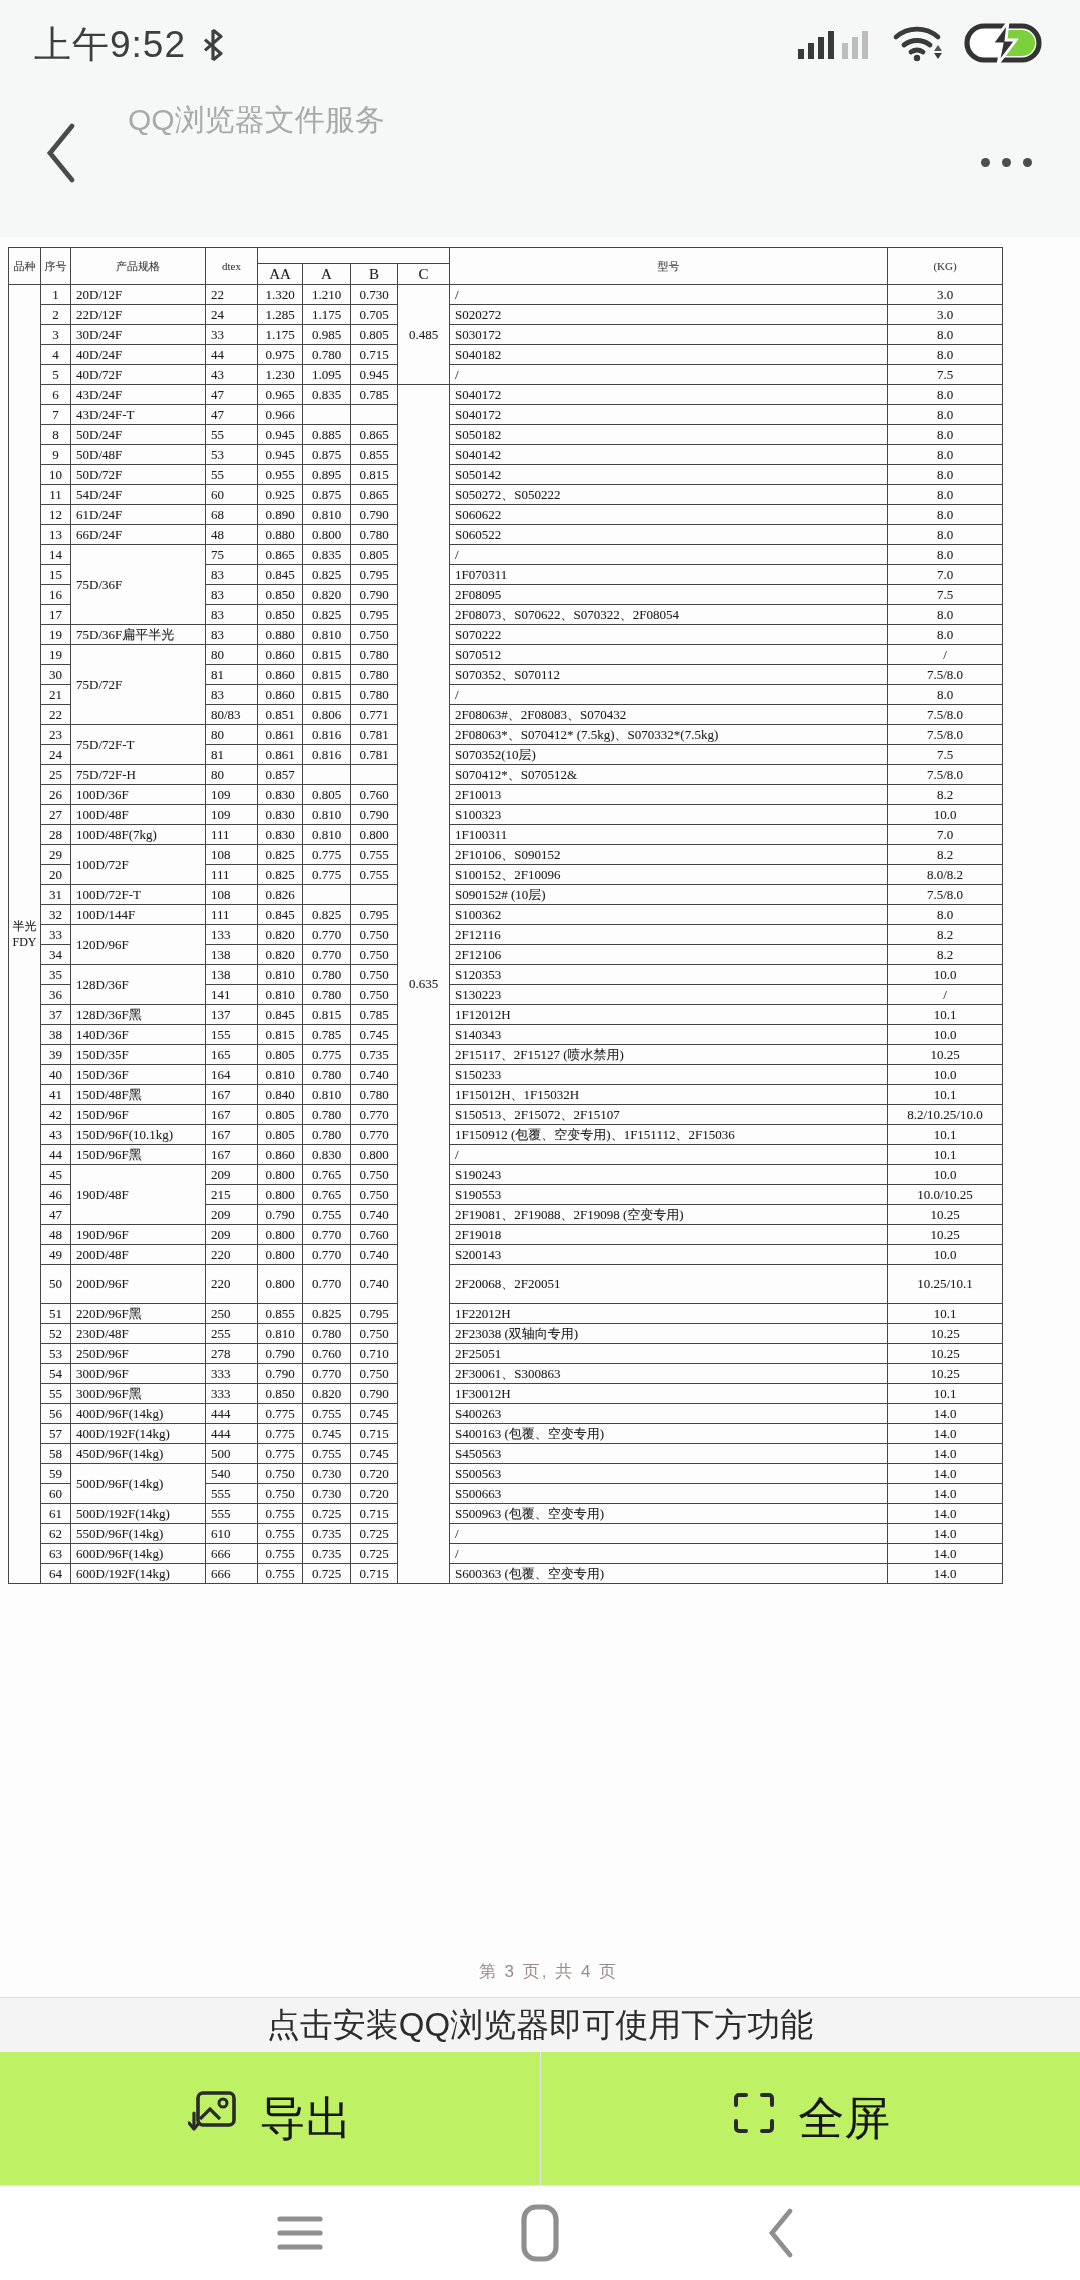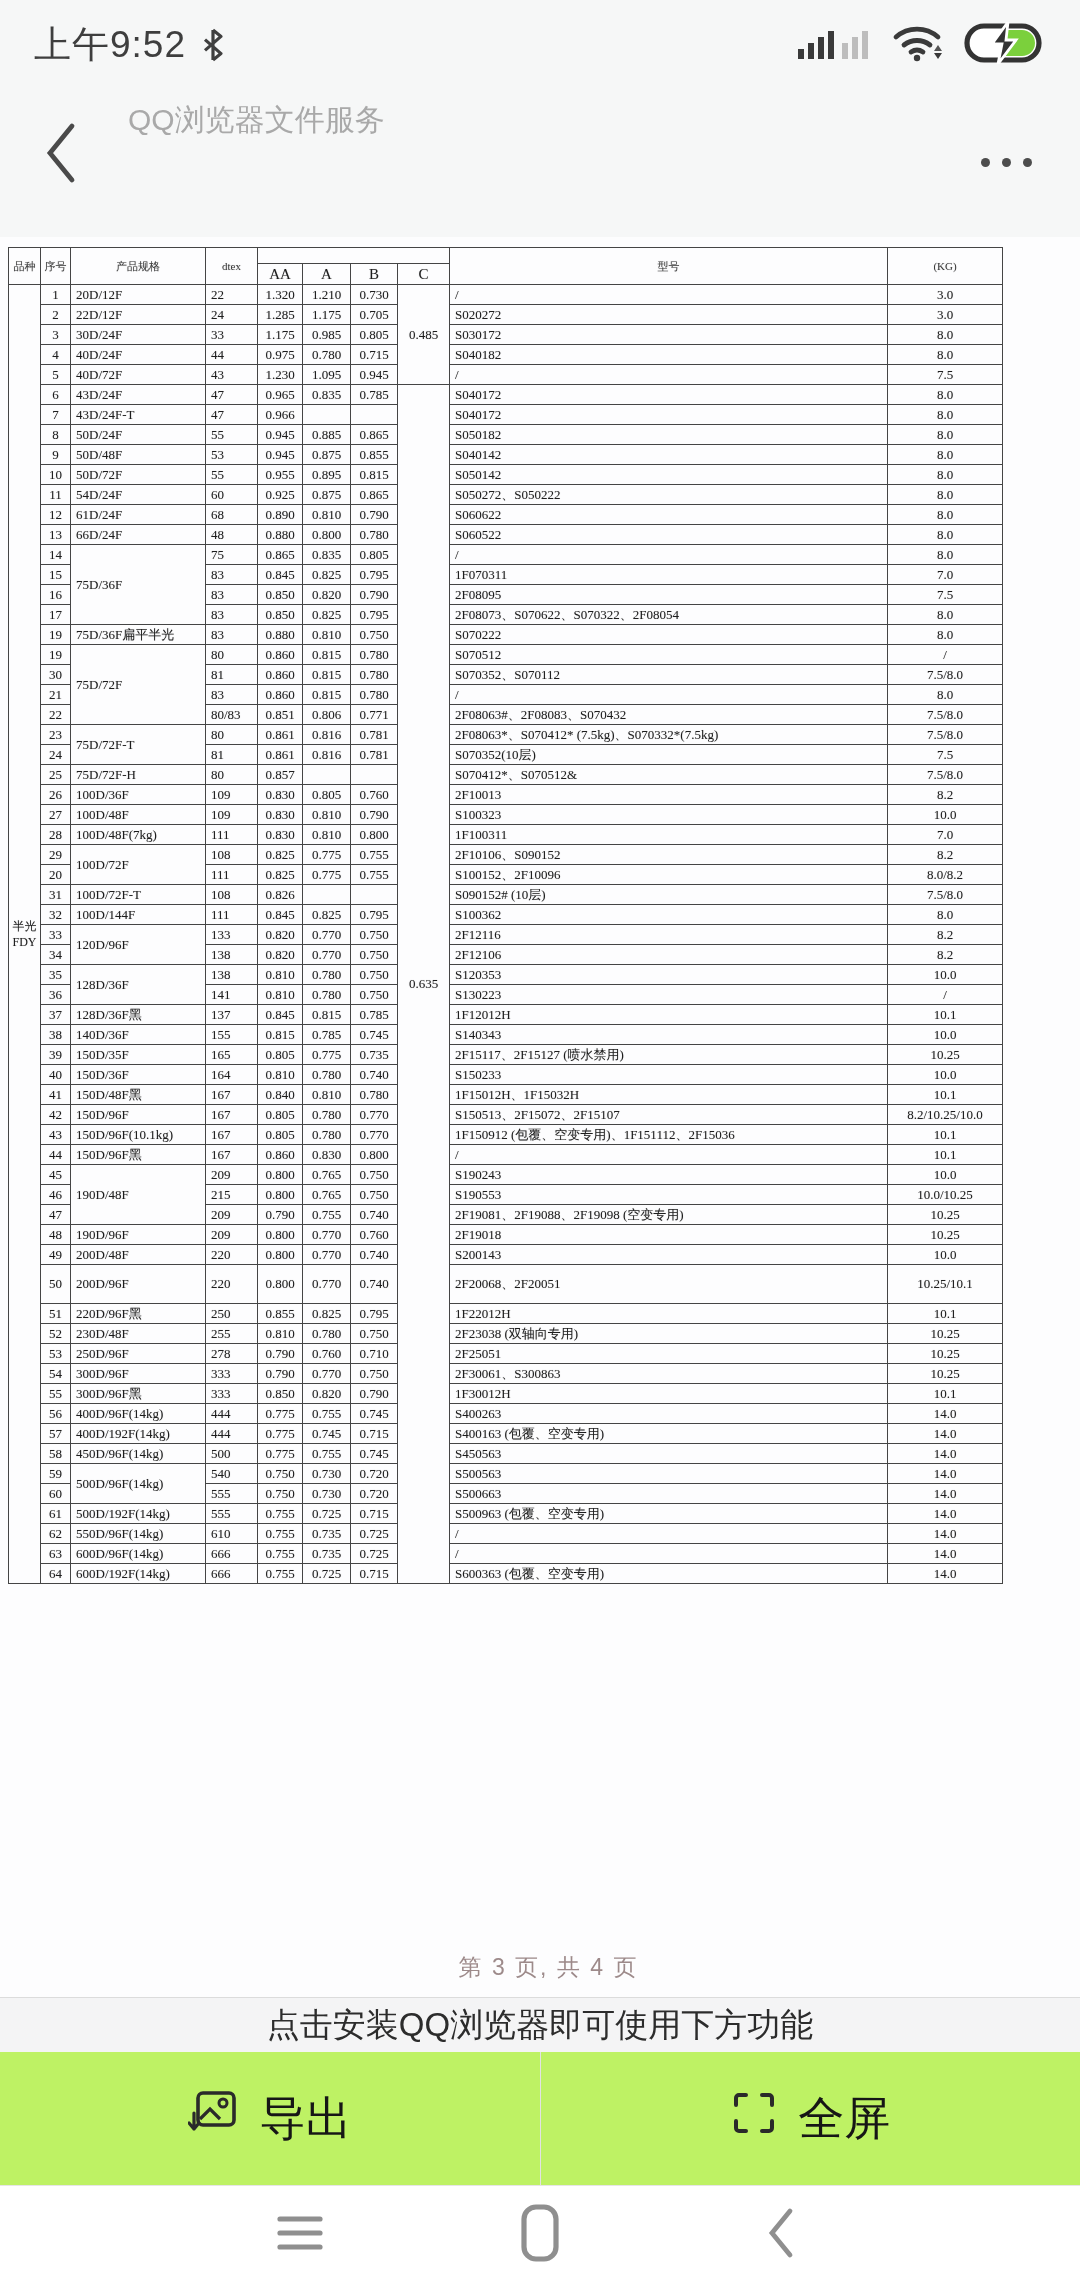--- a/index.html
+++ b/index.html
@@ -32,21 +32,21 @@
   table.price td{height:19px;font-size:13px;text-align:center;}
   table.price tr.tall td{height:38px;}
   table.price .al{text-align:left;padding-left:5px;}
   table.price td.cat{font-size:12px;white-space:normal;word-break:break-all;line-height:1.35;padding:0 3px;}
   tr.h1 th{height:15px;font-size:11px;color:#3a3a3a;}
   tr.h2 th{height:20px;font-size:15px;}
   th.big{font-size:15px;}
   th.kgh{font-size:14px;}
 
   .page-footer{position:absolute;left:17px;right:0;bottom:14px;text-align:center;
-    font-size:23px;color:#9d8a8a;letter-spacing:2px;}
+    font-size:17px;color:#9d8a8a;letter-spacing:2px;}
 
   
   .banner{position:absolute;top:1997px;left:0;right:0;height:55px;background:#f4f4f5;
     border-top:1px solid #dcdcdc;display:flex;align-items:center;justify-content:center;
     font-size:33px;color:#2c2c2c;box-sizing:border-box;cursor:pointer;}
 
   
   .action-bar{position:absolute;top:2052px;left:0;right:0;height:134px;background:#bef264;
     border-bottom:1px solid #e6e6e6;display:flex;box-sizing:border-box;}
   .action-btn{flex:1;display:flex;align-items:center;justify-content:center;gap:20px;

